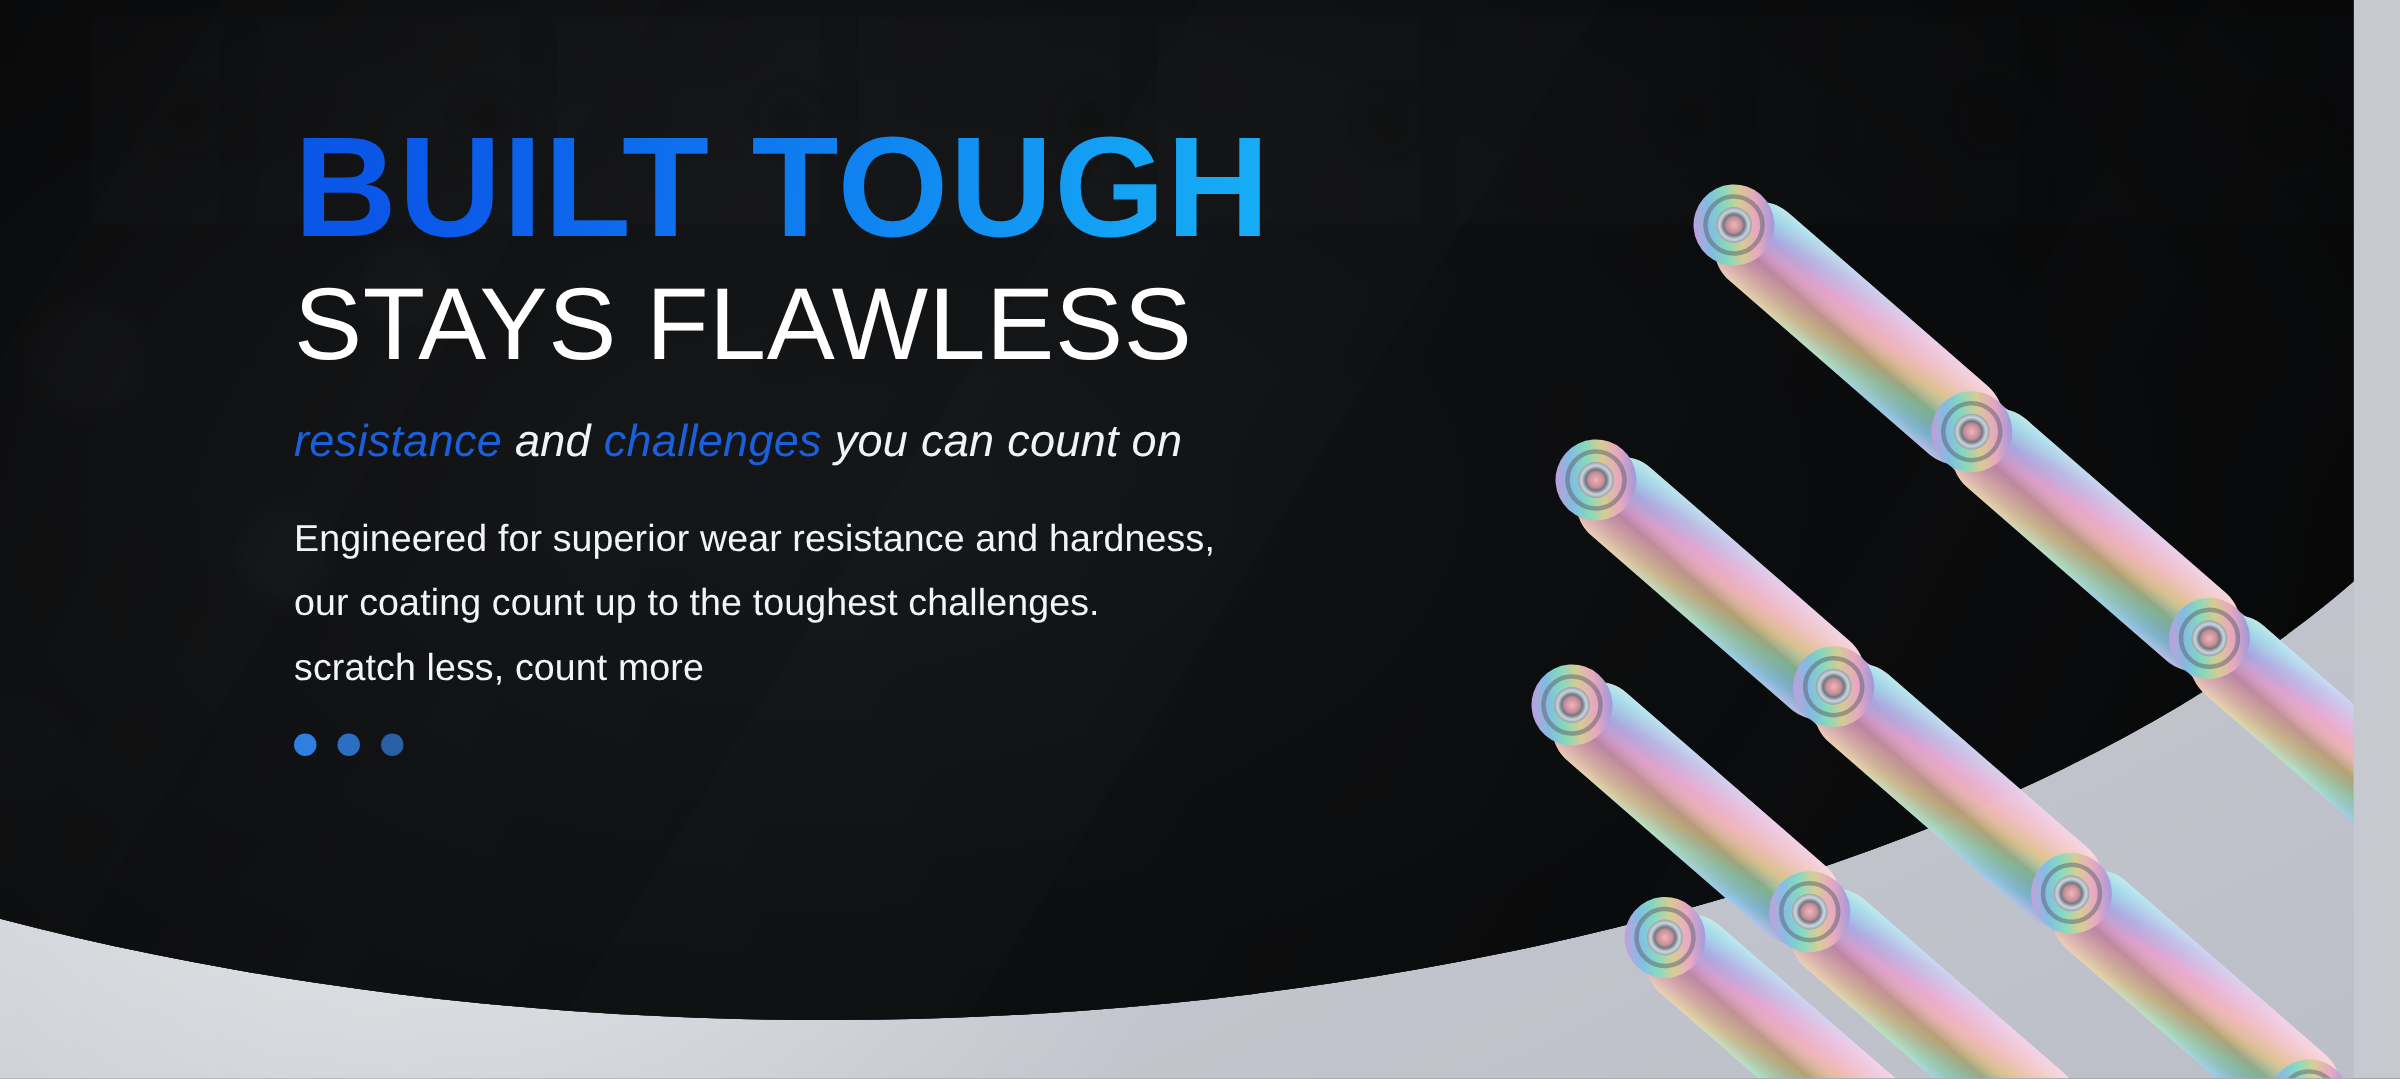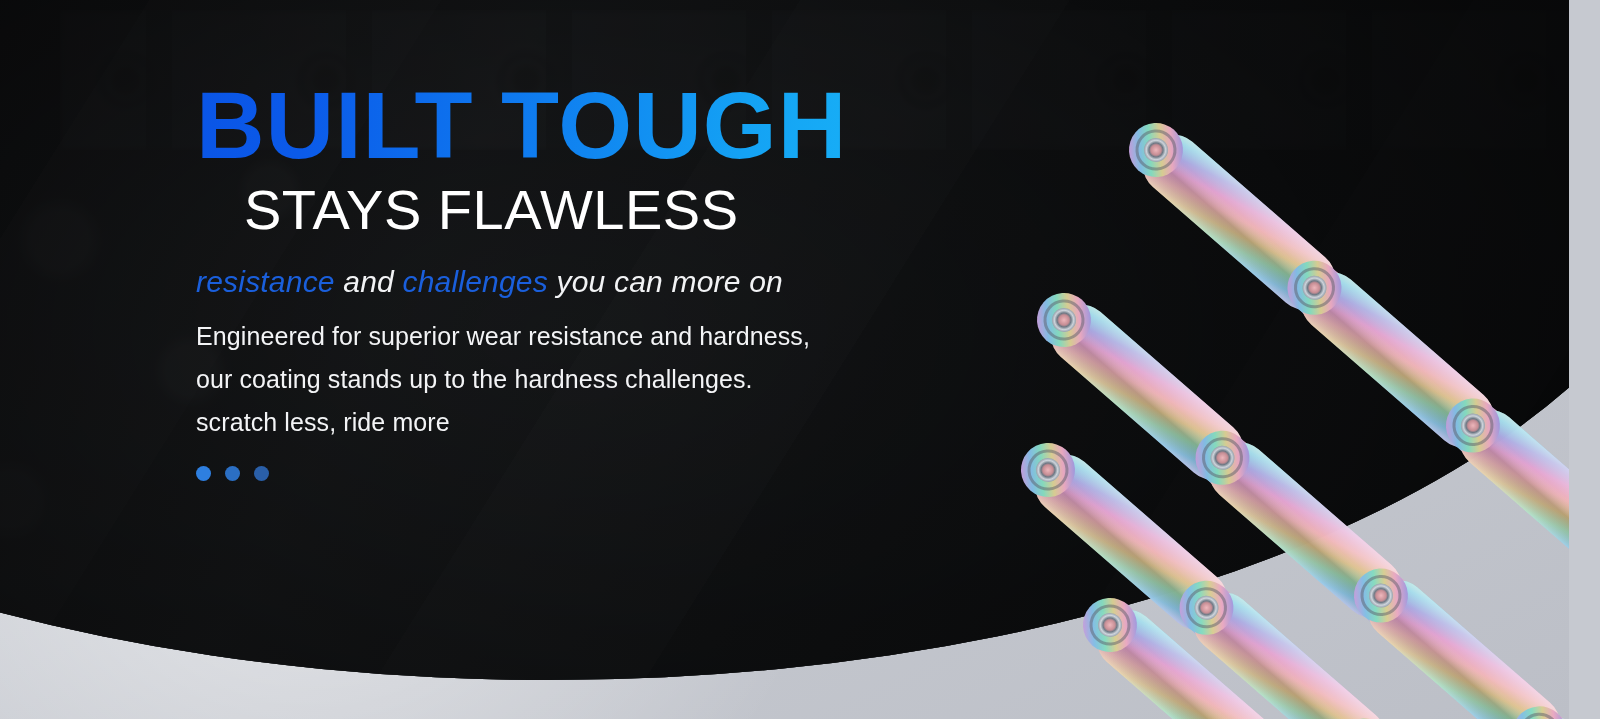--- a/index.html
+++ b/index.html
@@ -93,30 +93,30 @@
   }
   .headline{
     font-size:95px; font-weight:700; line-height:1.0; letter-spacing:1px;
     background:linear-gradient(95deg,#0a55e6 0%,#0b5ae9 14%,#0f7ef0 46%,#14a2f4 72%,#1ab9f8 100%);
     -webkit-background-clip:text; background-clip:text;
     color:transparent; -webkit-text-fill-color:transparent;
     white-space:nowrap;
   }
   .subhead{
     margin-top:8px;
-    font-size:56px; font-weight:300; line-height:1.04; color:#ffffff;
-    letter-spacing:0.5px; white-space:nowrap;margin-left:48px;
+    font-size:68px; font-weight:300; line-height:1.04; color:#ffffff;
+    letter-spacing:0.5px; white-space:nowrap;
   }
   .tagline{
     margin-top:26px; font-size:30px; font-style:italic; font-weight:400;
     color:#f2f3f5; letter-spacing:.2px; white-space:nowrap;
   }
   .tagline .hl{ color:#1a5fdc; }
   .body-copy{
-    margin-top:16px; font-size:25px; font-weight:400; line-height:1.72;
+    margin-top:26px; font-size:25px; font-weight:400; line-height:1.72;
     color:#f3f4f6; letter-spacing:.1px;
   }
   .body-copy div{ white-space:nowrap; }
   .dots{ margin-top:22px; display:flex; gap:14px; align-items:center; }
   .dot{ width:15px; height:15px; border-radius:50%; }
   .dot.d1{ background:#2e7fe0; }
   .dot.d2{ background:#2b6fc4; }
   .dot.d3{ background:#2a5fa8; }
 </style>
 </head>
@@ -239,26 +239,26 @@
       <use href="#strand" x="420" y="0"></use>
     </g>
   </svg>
 
   <div class="copy">
 
     <div class="headline">BUILT TOUGH</div>
 
     <div class="subhead">STAYS FLAWLESS</div>
 
-    <div class="tagline"><span class="hl">resistance</span><span> and </span><span class="hl">challenges</span><span> you can more on</span></div>
+    <div class="tagline"><span class="hl">resistance</span><span> and </span><span class="hl">challenges</span><span> you can count on</span></div>
 
     <div class="body-copy">
       <div>Engineered for superior wear resistance and hardness,</div>
-      <div>our coating stands up to the hardness challenges.</div>
-      <div>scratch less, ride more</div>
+      <div>our coating count up to the toughest challenges.</div>
+      <div>scratch less, count more</div>
     </div>
 
     <div class="dots">
       <span class="dot d1" style="background: rgb(46, 127, 224);"></span>
       <span class="dot d2" style="background: rgb(43, 111, 196);"></span>
       <span class="dot d3" style="background: rgb(42, 95, 168);"></span>
     </div>
 
   </div>
 </div>

